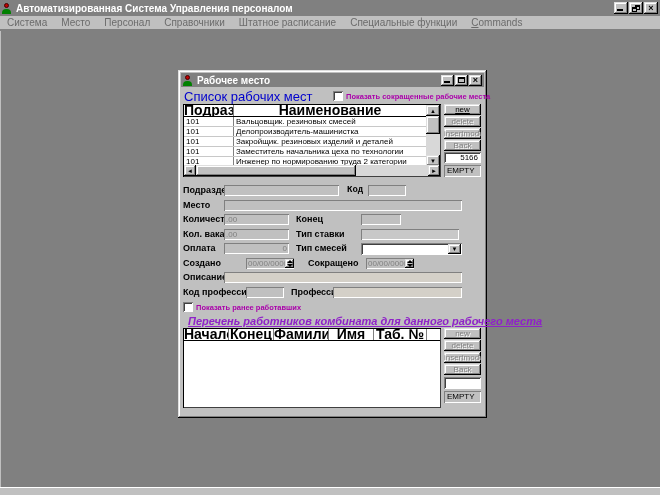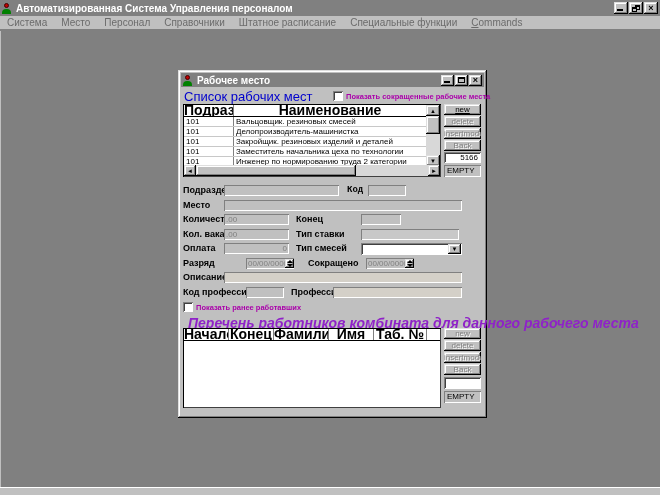--- a/index.html
+++ b/index.html
@@ -89,21 +89,21 @@
   .combo{position:absolute;height:12px;background:#fff;
     box-shadow:inset 1px 1px 0 #808080,inset -1px -1px 0 #fff,inset 2px 2px 0 #404040;}
   .combo .arrow-btn{position:absolute;right:1px;top:1px;width:13px;height:10px;display:flex;
     align-items:center;justify-content:center;font-size:6px;color:#000;}
   .spin{position:absolute;right:1px;top:1px;width:9px;height:9px;display:flex;flex-direction:column;
     align-items:center;justify-content:center;}
   .tri-up{width:0;height:0;border-left:3px solid transparent;border-right:3px solid transparent;
     border-bottom:3px solid #000;margin-bottom:1px;}
   .tri-down{width:0;height:0;border-left:3px solid transparent;border-right:3px solid transparent;
     border-top:3px solid #000;}
-  .h-purple{position:absolute;font-size:14px;font-style:italic;font-weight:bold;color:#8f22c8;white-space:nowrap;}
+  .h-purple{position:absolute;font-size:11px;font-style:italic;font-weight:bold;color:#8f22c8;white-space:nowrap;text-decoration:underline;}
 </style>
 </head>
 <body>
 
 <div class="screen">
 
   <div class="main-titlebar">
     <span class="app-icon">
         <span class="head"></span>
         <span class="body"></span>
@@ -223,21 +223,21 @@
       <span class="lbl" style="left:118px;top:159px;">Тип ставки</span>
       <span class="fld r2" style="left:183px;top:159px;width:98px;background:#c8c8c8;"></span>
 
       <span class="lbl" style="left:5px;top:173px;">Оплата</span>
       <span class="fld right" style="left:46px;top:173px;width:65px;">0</span>
       <span class="lbl" style="left:118px;top:173px;">Тип смесей</span>
       <span class="combo" style="left:183px;top:173px;width:101px;">
         <span class="arrow-btn r1">▼</span>
       </span>
 
-      <span class="lbl" style="left:5px;top:188px;">Разряд</span>
+      <span class="lbl" style="left:5px;top:188px;">Создано</span>
       <span class="fld" style="left:68px;top:188px;width:48px;">00/00/0000</span>
       <span class="spin r1" style="left:107px;top:189px;">
           <span class="tri-up"></span>
           <span class="tri-down"></span>
         </span>
       <span class="lbl" style="left:130px;top:188px;">Сокращено</span>
       <span class="fld" style="left:188px;top:188px;width:48px;">00/00/0000</span>
       <span class="spin r1" style="left:227px;top:189px;">
           <span class="tri-up"></span>
           <span class="tri-down"></span>

